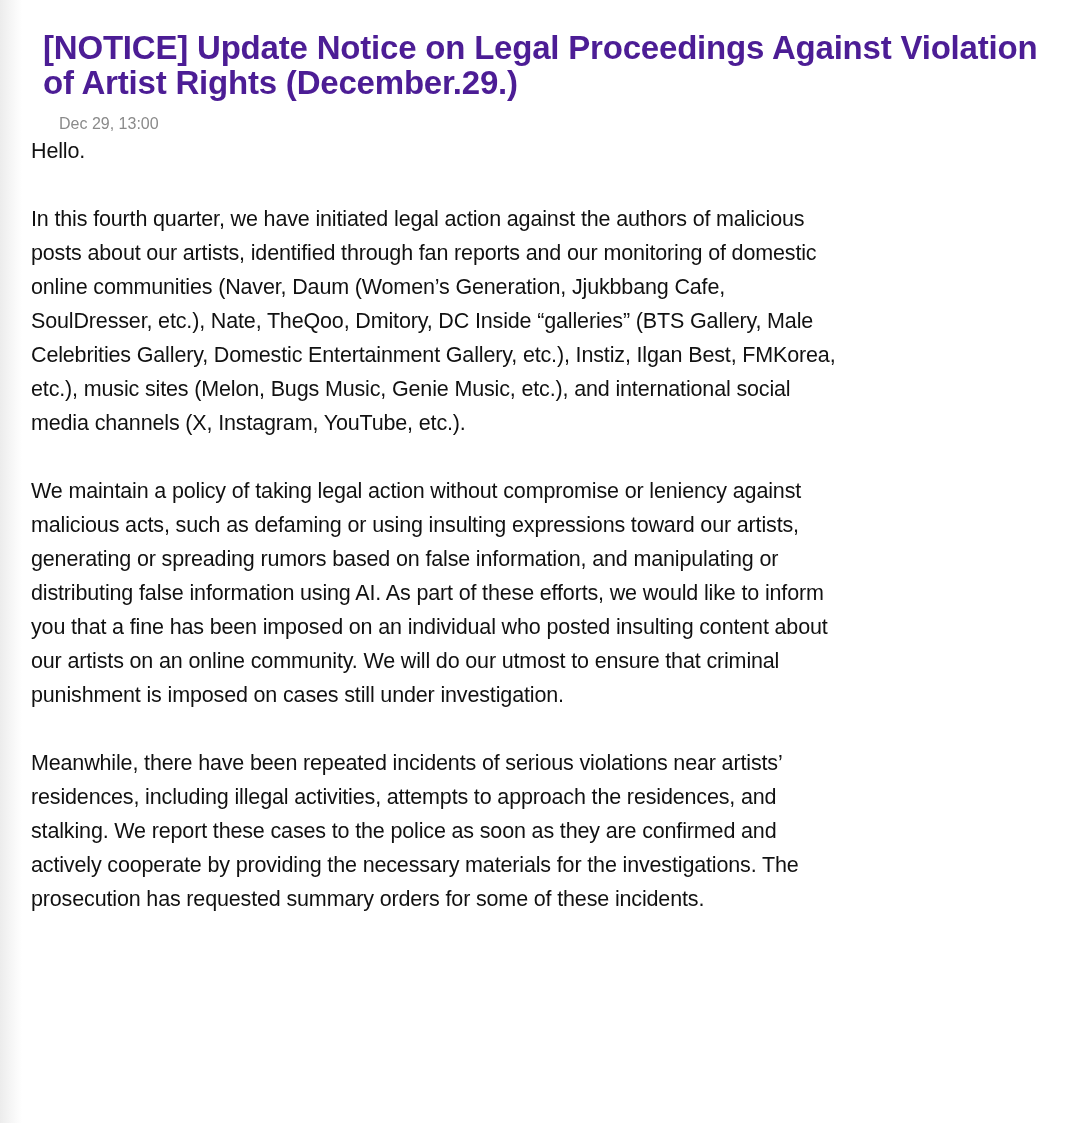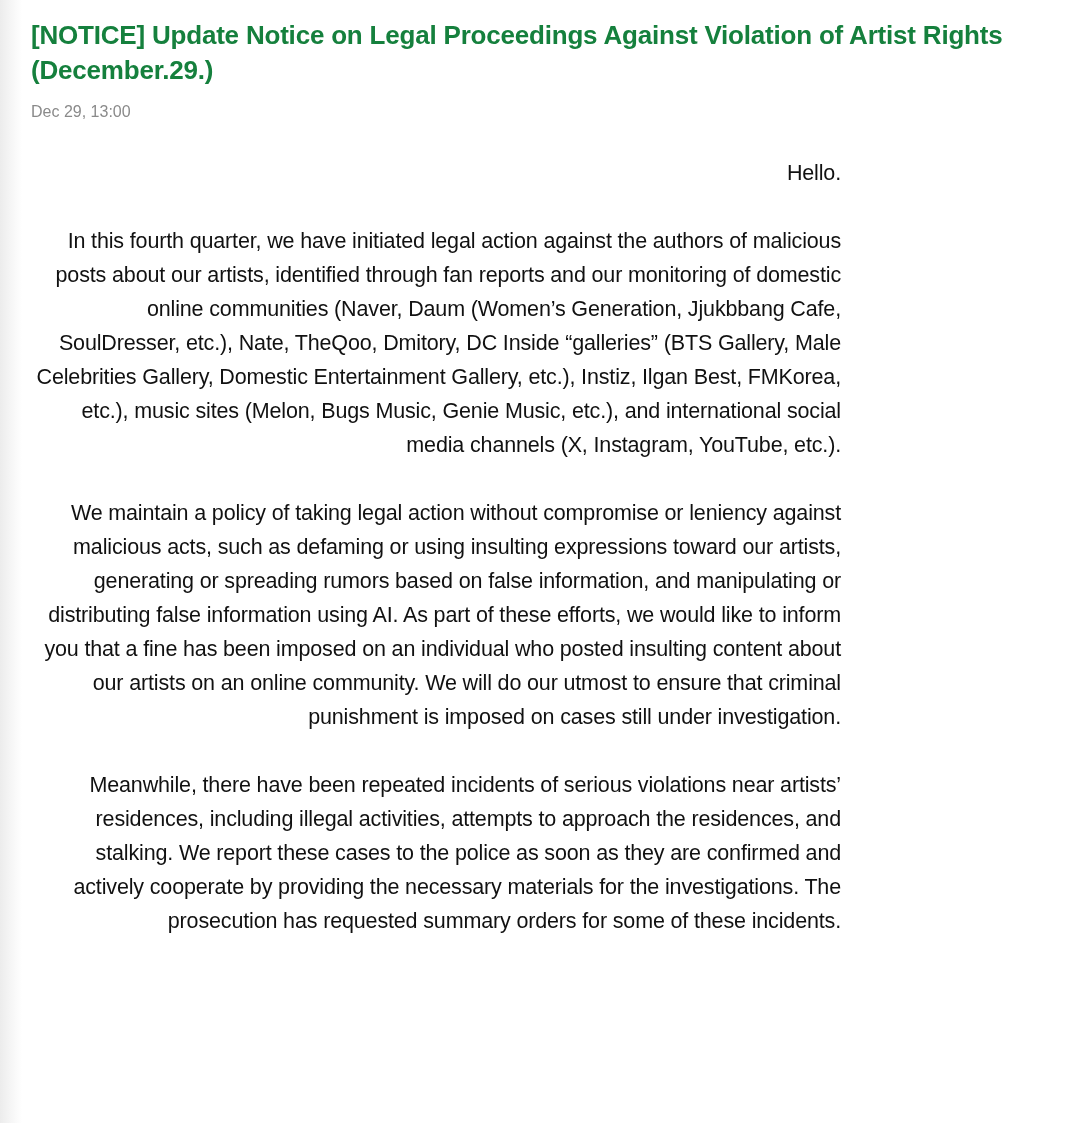--- a/index.html
+++ b/index.html
@@ -21,37 +21,36 @@
       width: 22px;
       background: linear-gradient(to right, #ececec 0%, #f6f6f6 50%, #ffffff 100%);
     }
     .article {
       position: absolute;
       left: 31px;
       top: 18px;
       width: 1040px;
     }
     .title {
-      margin: 0;
-      font-size: 26px;
+      margin: 12px;
+      font-size: 33px;
       line-height: 35px;
       font-weight: bold;
-      color: #15803d;
+      color: #4c1d95;
       letter-spacing: -0.2px;
     }
     .date {
       margin-top: 14px;
       font-size: 16px;
       line-height: 20px;
       color: #8a8a8a;
+      margin-left: 28px;
     }
     .body {
-      margin-top: 34px;
       width: 810px;
-      text-align: right;
     }
     .para {
       margin: 0 0 34px 0;
       font-size: 21.5px;
       line-height: 34px;
       color: #111111;
       letter-spacing: -0.15px;
     }
   </style>
 </head>

